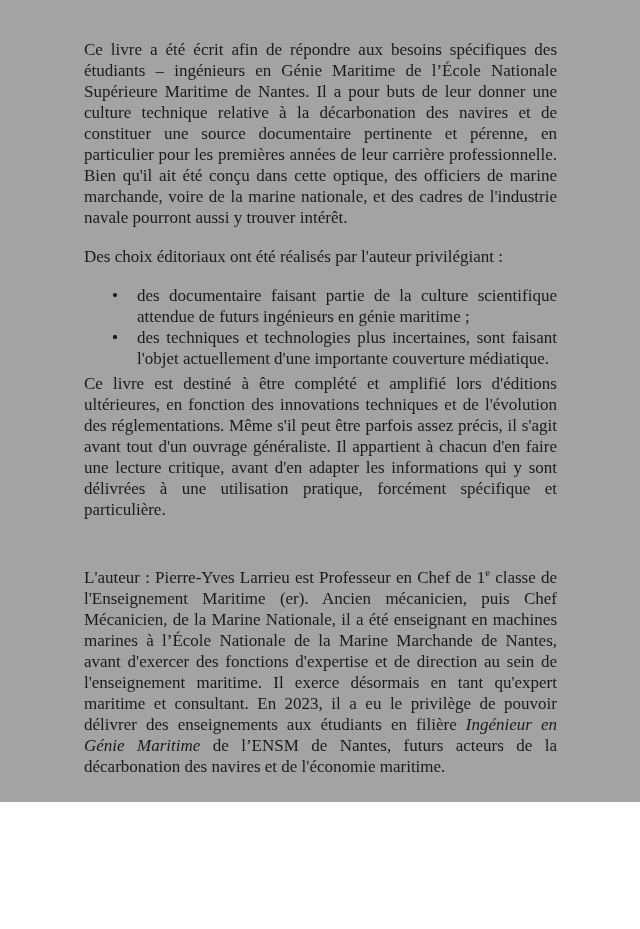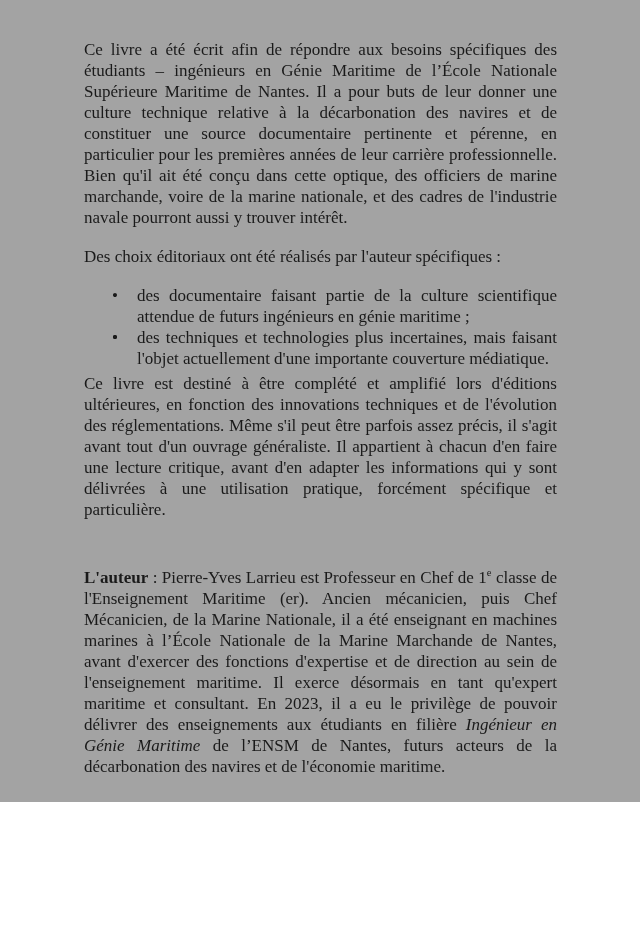--- a/index.html
+++ b/index.html
@@ -41,21 +41,21 @@
   }
   .marker {
     position: absolute;
     left: 28px;
     top: 0;
   }
   .author {
     margin-top: 47px;
   }
   .author strong {
-    font-weight: bold;
+    font-weight: normal;
   }
   .author em {
     font-style: italic;
   }
   sup {
     font-size: 0.62em;
     line-height: 0;
   }
   .footer {
     position: absolute;
@@ -72,26 +72,26 @@
 </style>
 </head>
 <body>
 
 <div class="page">
 
   <div class="content">
 
     <p class="para">Ce livre a été écrit afin de répondre aux besoins spécifiques des étudiants – ingénieurs en Génie Maritime de l’École Nationale Supérieure Maritime de Nantes. Il a pour buts de leur donner une culture technique relative à la décarbonation des navires et de constituer une source documentaire pertinente et pérenne, en particulier pour les premières années de leur carrière professionnelle. Bien qu'il ait été conçu dans cette optique, des officiers de marine marchande, voire de la marine nationale, et des cadres de l'industrie navale pourront aussi y trouver intérêt.</p>
 
-    <p class="para">Des choix éditoriaux ont été réalisés par l'auteur spécifiques :</p>
+    <p class="para">Des choix éditoriaux ont été réalisés par l'auteur privilégiant :</p>
 
     <ul class="bullets">
       <li class="bullet-item"><span class="marker">•</span><span class="li-text">des documentaire faisant partie de la culture scientifique attendue de futurs ingénieurs en génie maritime ;</span></li>
       <li class="bullet-item"><span class="marker">•</span></li>
-      <li class="bullet-item"><span class="marker">•</span><span class="li-text">des techniques et technologies plus incertaines, mais faisant l'objet actuellement d'une importante couverture médiatique.</span></li>
+      <li class="bullet-item"><span class="marker">•</span><span class="li-text">des techniques et technologies plus incertaines, sont faisant l'objet actuellement d'une importante couverture médiatique.</span></li>
     </ul>
 
     <p class="para">Ce livre est destiné à être complété et amplifié lors d'éditions ultérieures, en fonction des innovations techniques et de l'évolution des réglementations. Même s'il peut être parfois assez précis, il s'agit avant tout d'un ouvrage généraliste. Il appartient à chacun d'en faire une lecture critique, avant d'en adapter les informations qui y sont délivrées à une utilisation pratique, forcément spécifique et particulière.</p>
 
     <p class="para author"><strong>L'auteur</strong><span> : Pierre-Yves Larrieu est Professeur en Chef de 1</span><sup>e</sup><span> classe de l'Enseignement Maritime (er). Ancien mécanicien, puis Chef Mécanicien, de la Marine Nationale, il a été enseignant en machines marines à l’École Nationale de la Marine Marchande de Nantes, avant d'exercer des fonctions d'expertise et de direction au sein de l'enseignement maritime. Il exerce désormais en tant qu'expert maritime et consultant. En 2023, il a eu le privilège de pouvoir délivrer des enseignements aux étudiants en filière </span><em>Ingénieur en Génie Maritime</em><span> de l’ENSM de Nantes, futurs acteurs de la décarbonation des navires et de l'économie maritime.</span></p>
 
   </div>
 
   <div class="footer">
     <span>ISBN : 978-2-9589880-0-5</span>

